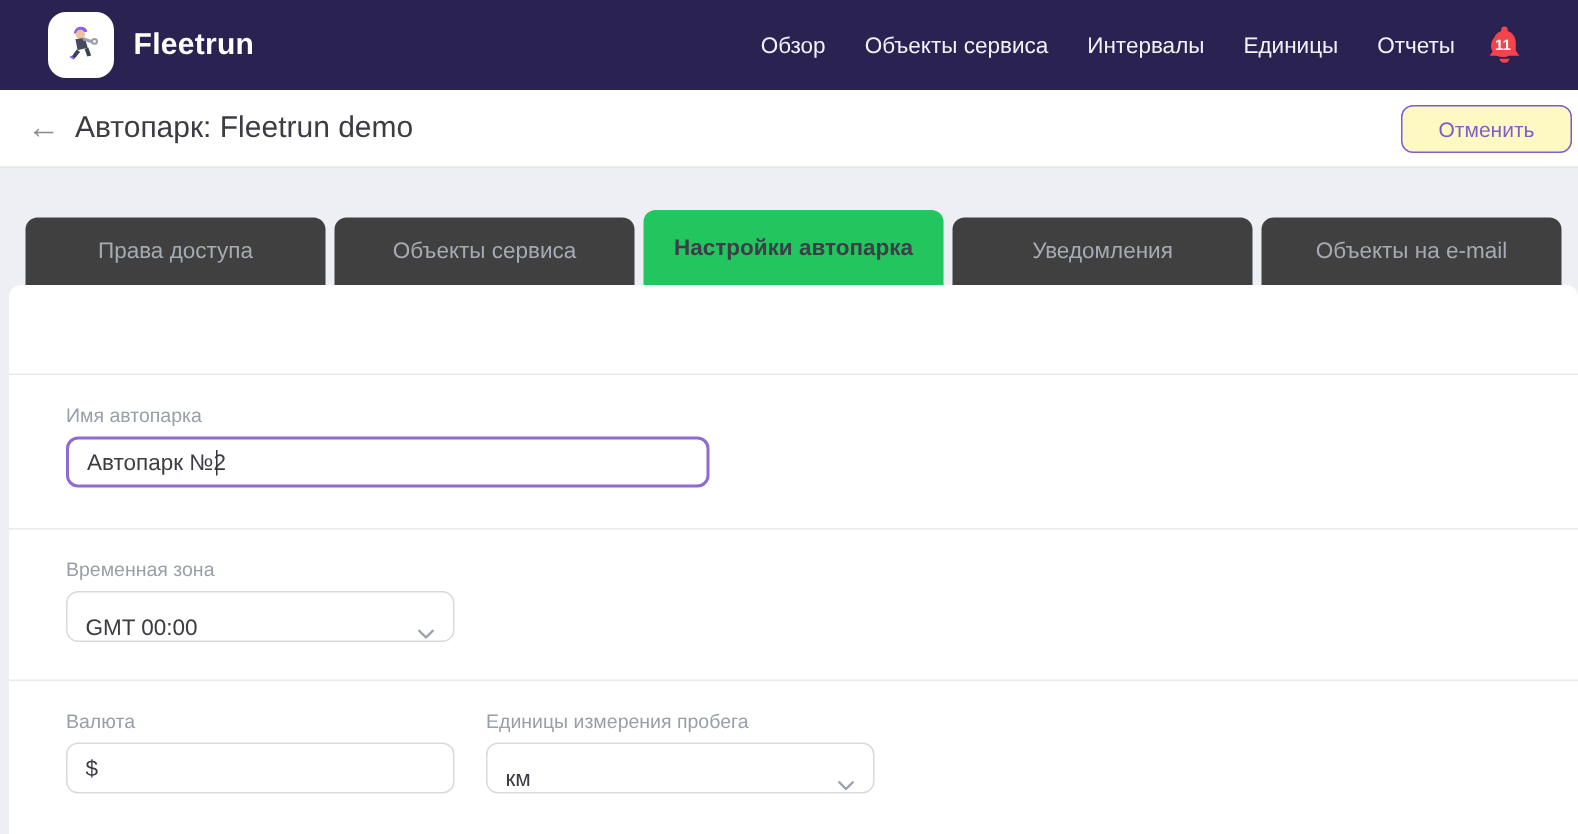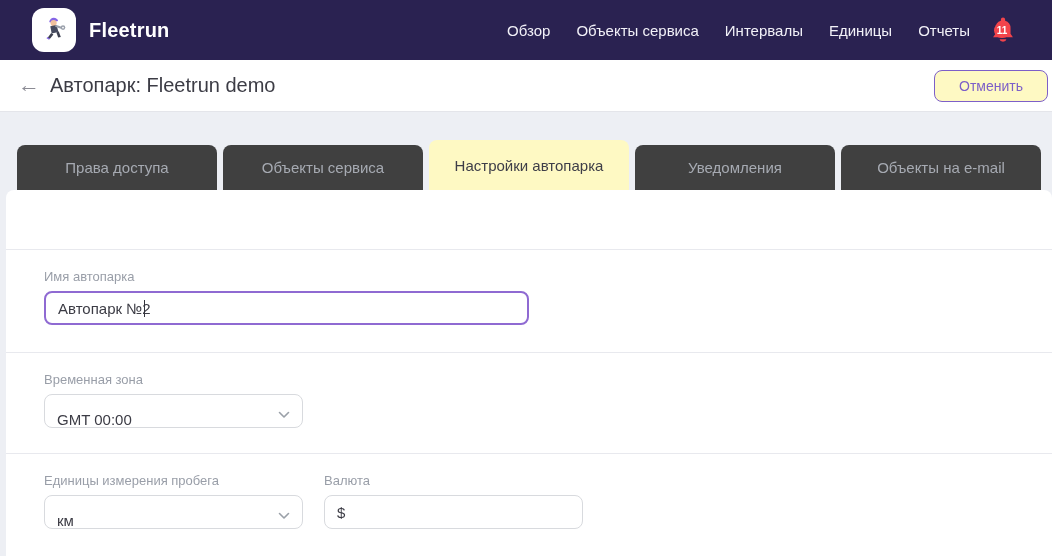--- a/index.html
+++ b/index.html
@@ -27,39 +27,39 @@
   .cancel-btn { margin-left:auto; height:32px; padding:0 24px; background:#fef9c3;
     border:1px solid #7d5fc8; border-radius:8px; color:#7d5fc8; font-size:14px;
     font-weight:500; font-family:inherit; cursor:pointer; }
 
   
   .tabstrip { height:78px; background:#edeff4; display:flex; align-items:flex-end;
     padding-left:17px; gap:6px; }
   .tab { width:200px; height:45px; background:#404040; border-radius:8px 8px 0 0;
     display:flex; align-items:center; justify-content:center; font-size:15px;
     color:#a6aab2; cursor:pointer; white-space:nowrap; }
-  .tab.active { height:50px; background:#fef9c3; color:#3e3e48; font-weight:400; }
+  .tab.active { height:50px; background:#22c55e; color:#3e3e48; font-weight:700; }
 
   
   .panel { background:#ffffff; margin-left:6px; height:366px; border-radius:8px 8px 0 0; }
   .sec-empty { height:60px; border-bottom:1px solid #e8e9ee; }
   .sec { padding:19px 0 0 38px; border-bottom:1px solid #e8e9ee; }
   .sec-name { height:103px; }
   .sec-tz { height:101px; }
   .sec-units { height:102px; border-bottom:none; }
   .row { display:flex; gap:21px; }
   .field-label { font-size:13px; color:#999ea8; margin-bottom:7px; }
-  .text-input { width:485px; height:34px; border:1px solid #d8dade; border-radius:8px;
+  .text-input { width:429px; height:34px; border:1px solid #d8dade; border-radius:8px;
     padding:0 12px; font-size:15px; color:#3c3c45; font-family:inherit; outline:none;
     background:#fff; }
   .text-input.focused { border:2px solid #8f6ad2; }
   .field { position:relative; }
   .caret { position:absolute; left:100px; top:9px; width:1px; height:17px; background:#33343c; }
   .select { width:259px; height:34px; border:1px solid #d8dade; border-radius:8px;
-    display:flex; align-items:flex-start; padding:16px 12px; font-size:15px; color:#3c3c45;
+    display:flex; align-items:flex-end; padding:0 12px; font-size:15px; color:#3c3c45;
     cursor:pointer; background:#fff; }
   .select .val { flex:1; }
   .chev { display:flex; align-items:center; }
   .short { width:259px; }
 </style>
 </head>
 <body>
 
 <div class="navbar">
   <div class="logo-box">
@@ -134,30 +134,30 @@
               </svg>
           </span>
         </div>
       </div>
     </div>
   </div>
 
   <div class="sec sec-units">
     <div class="row">
       <div class="field short">
+        <div class="field-label">Валюта</div>
+        <input class="text-input short" value="$" style="">
+      </div>
+      <div class="field short">
         <div class="field-label">Единицы измерения пробега</div>
         <div class="select">
           <span class="val">км</span>
           <span class="chev">
             <svg width="12" height="8" viewBox="0 0 12 8">
                 <path d="M1.5 1.5 L6 6 L10.5 1.5" fill="none" stroke="#9aa0a8" stroke-width="1.6" stroke-linecap="round" stroke-linejoin="round"></path>
               </svg>
           </span>
         </div>
       </div>
-      <div class="field short">
-        <div class="field-label">Валюта</div>
-        <input class="text-input short" value="$" style="">
-      </div>
     </div>
   </div>
 
 </div>
 
 </body></html>

